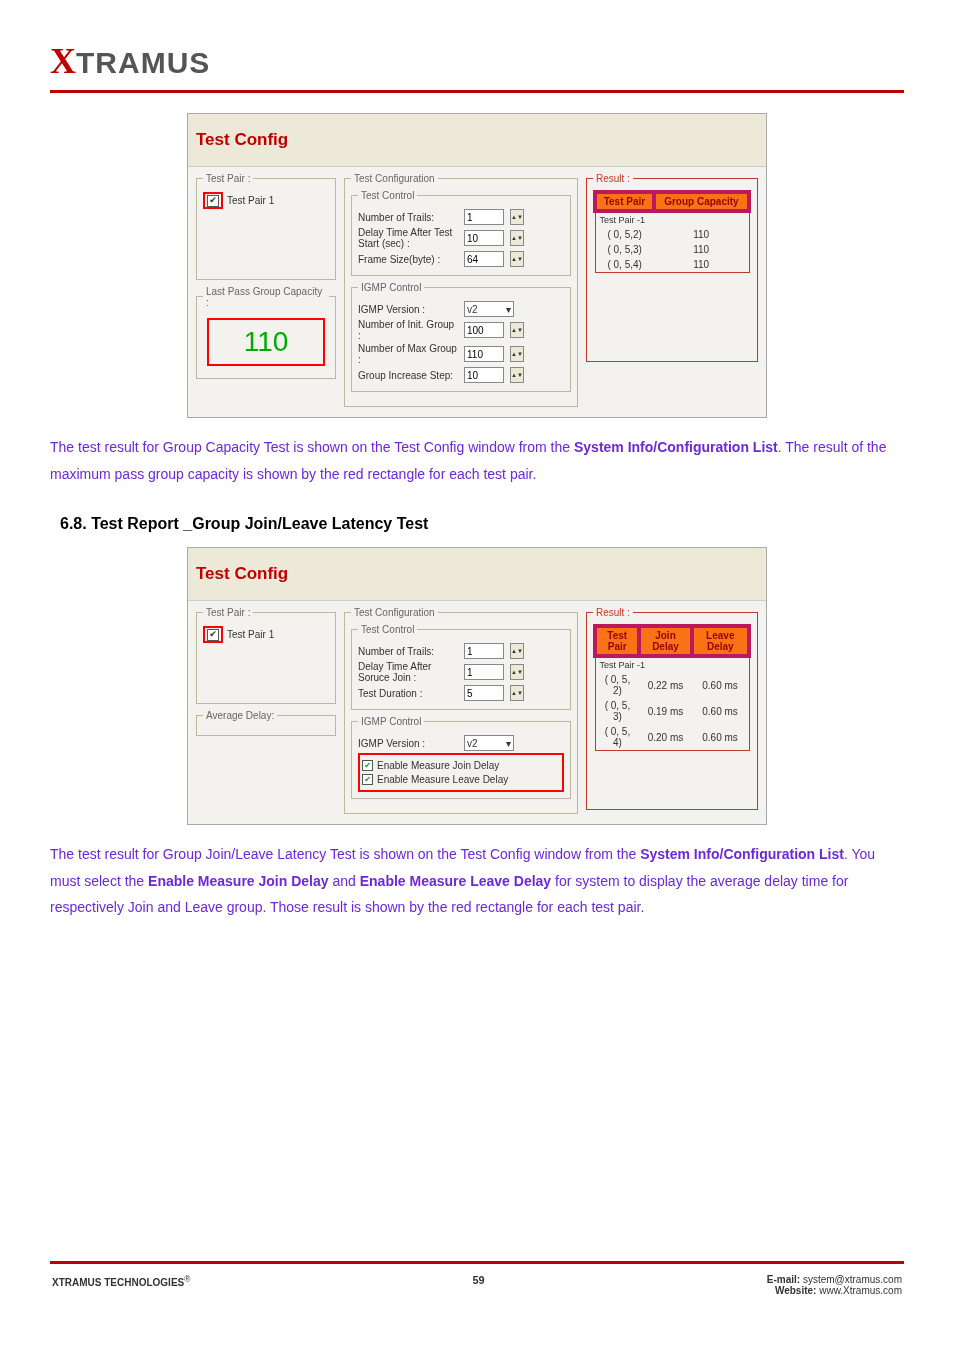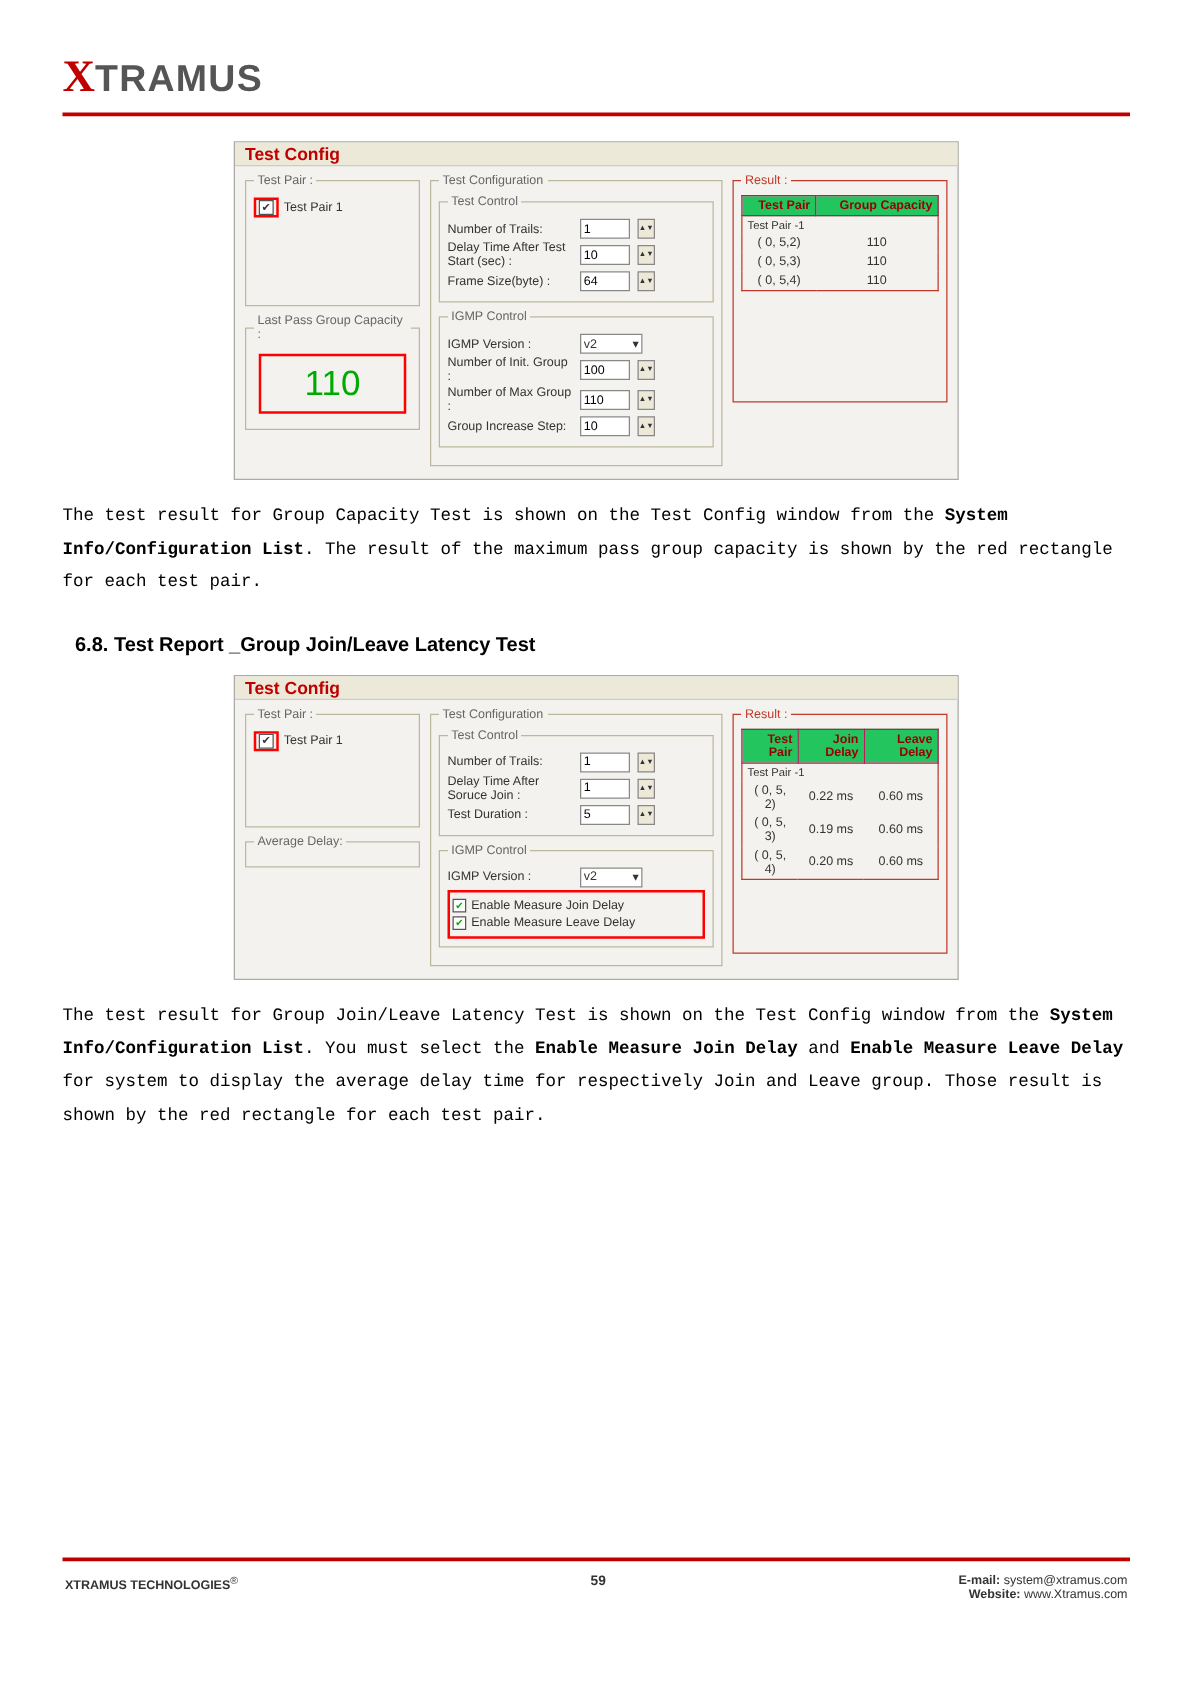--- a/index.html
+++ b/index.html
@@ -3,27 +3,27 @@
 <meta charset="utf-8">
 <style>
   * { box-sizing: border-box; margin: 0; padding: 0; }
   body { font-family: Arial, sans-serif; background: #ffffff; width: 954px; margin: 0 auto; color: #000; }
   .page { padding: 40px 50px 20px 50px; }
   .logo { display: flex; align-items: baseline; margin-bottom: 8px; }
   .logo-x { font-family: Georgia, serif; font-size: 36px; font-weight: bold; color: #c00000; }
   .logo-rest { font-family: Arial, sans-serif; font-size: 30px; font-weight: bold; color: #555; letter-spacing: 1px; }
   .top-rule { border: none; border-top: 3px solid #c00000; margin-bottom: 20px; }
   .section-heading { font-size: 16px; font-weight: bold; color: #000; margin: 10px 0 14px 10px; }
-  .body-text { font-size: 14px; line-height: 1.9; margin: 16px 0 28px 0; color: #000000; font-family: Liberation Mono, monospace; }
+  .body-text { font-size: 14px; line-height: 1.9; margin: 16px 0 28px 0; color: #6d28d9; }
   .body-text strong { font-weight: bold; }
   .screenshot-wrap { display: flex; justify-content: center; margin: 8px 0; }
   .screenshot { border: 1px solid #aaa; background: #f4f2ee; font-family: Tahoma, sans-serif; font-size: 10px; color: #333; }
   .ss1 { width: 580px; }
   .ss2 { width: 580px; }
-  .ss-title { background: #ece9d8; color: #c00000; font-weight: bold; font-size: 14px; padding: 1px 8px; border-bottom: 1px solid #ccc; }
+  .ss-title { background: #ece9d8; color: #c00000; font-weight: bold; font-size: 17px; padding: 16px 8px; border-bottom: 1px solid #ccc; }
   .ss-body { display: flex; padding: 6px 8px 10px 8px; gap: 8px; }
   .col-left { width: 140px; display: flex; flex-direction: column; gap: 6px; }
   .col-mid { flex: 1; }
   .col-right { width: 172px; }
   fieldset.gb { border: 1px solid #bcb89e; padding: 6px 6px 8px 6px; background: #f4f2ee; }
   fieldset.gb > legend { font-size: 10px; color: #666; padding: 0 3px; }
   .tp-row { display: flex; align-items: center; gap: 4px; padding: 2px 0; }
   .tp-check { width: 12px; height: 12px; border: 1px solid #555; display: inline-flex; align-items: center; justify-content: center; font-size: 9px; line-height: 1; background: #fff; }
   .red-box { border: 2px solid #f00; display: inline-block; padding: 0 2px; }
   .big-num { font-size: 28px; color: #0a0; text-align: center; padding: 6px 0; }
@@ -31,21 +31,21 @@
   .inner-fs { border: 1px solid #bcb89e; margin-bottom: 6px; padding: 6px; }
   .inner-legend { font-size: 10px; color: #666; padding: 0 3px; }
   .ctl-row { display: flex; align-items: center; gap: 6px; margin: 2px 0; }
   .ctl-row label { width: 100px; font-size: 10px; color: #333; }
   .num-in { width: 40px; height: 16px; border: 1px solid #888; background: #fff; font-size: 10px; padding: 0 2px; }
   .spin { width: 14px; height: 16px; border: 1px solid #888; background: #ece9d8; display: inline-flex; flex-direction: column; justify-content: center; align-items: center; font-size: 6px; line-height: 6px; }
   .select-like { width: 50px; height: 16px; border: 1px solid #888; background: #fff; font-size: 10px; padding: 0 2px; display: inline-flex; align-items: center; justify-content: space-between; }
   .cb-row { display: flex; align-items: center; gap: 4px; margin: 3px 0; }
   .cb { width: 11px; height: 11px; border: 1px solid #555; background: #fff; display: inline-flex; align-items: center; justify-content: center; font-size: 8px; color: #0a0; }
   .res-table { border: 1px solid #c0392b; width: 100%; border-collapse: collapse; font-size: 10px; }
-  .res-table th { background: #22c55e; color: #900; font-weight: bold; padding: 2px 4px; border: 1px solid #be185d; text-align: right; }
+  .res-table th { background: #f97316; color: #900; font-weight: bold; padding: 2px 4px; border: 4px solid #be185d; text-align: center; }
   .res-table td { padding: 2px 4px; text-align: center; }
   .res-table .sub { text-align: left; font-size: 9px; color: #333; padding-left: 4px; }
   .red-border-around { border: 2px solid #f00; padding: 2px; display: inline-block; }
   .footer-rule { border: none; border-top: 3px solid #c00000; margin-top: 340px; margin-bottom: 10px; }
   .footer { display: flex; justify-content: space-between; align-items: flex-start; font-size: 10px; color: #333; padding: 0 2px; }
   .footer .center { text-align: center; font-weight: bold; flex: 1; }
   .footer .right { text-align: right; }
   .footer .right div { white-space: nowrap; }
   .page-num { font-size: 11px; font-weight: bold; }
 </style>

